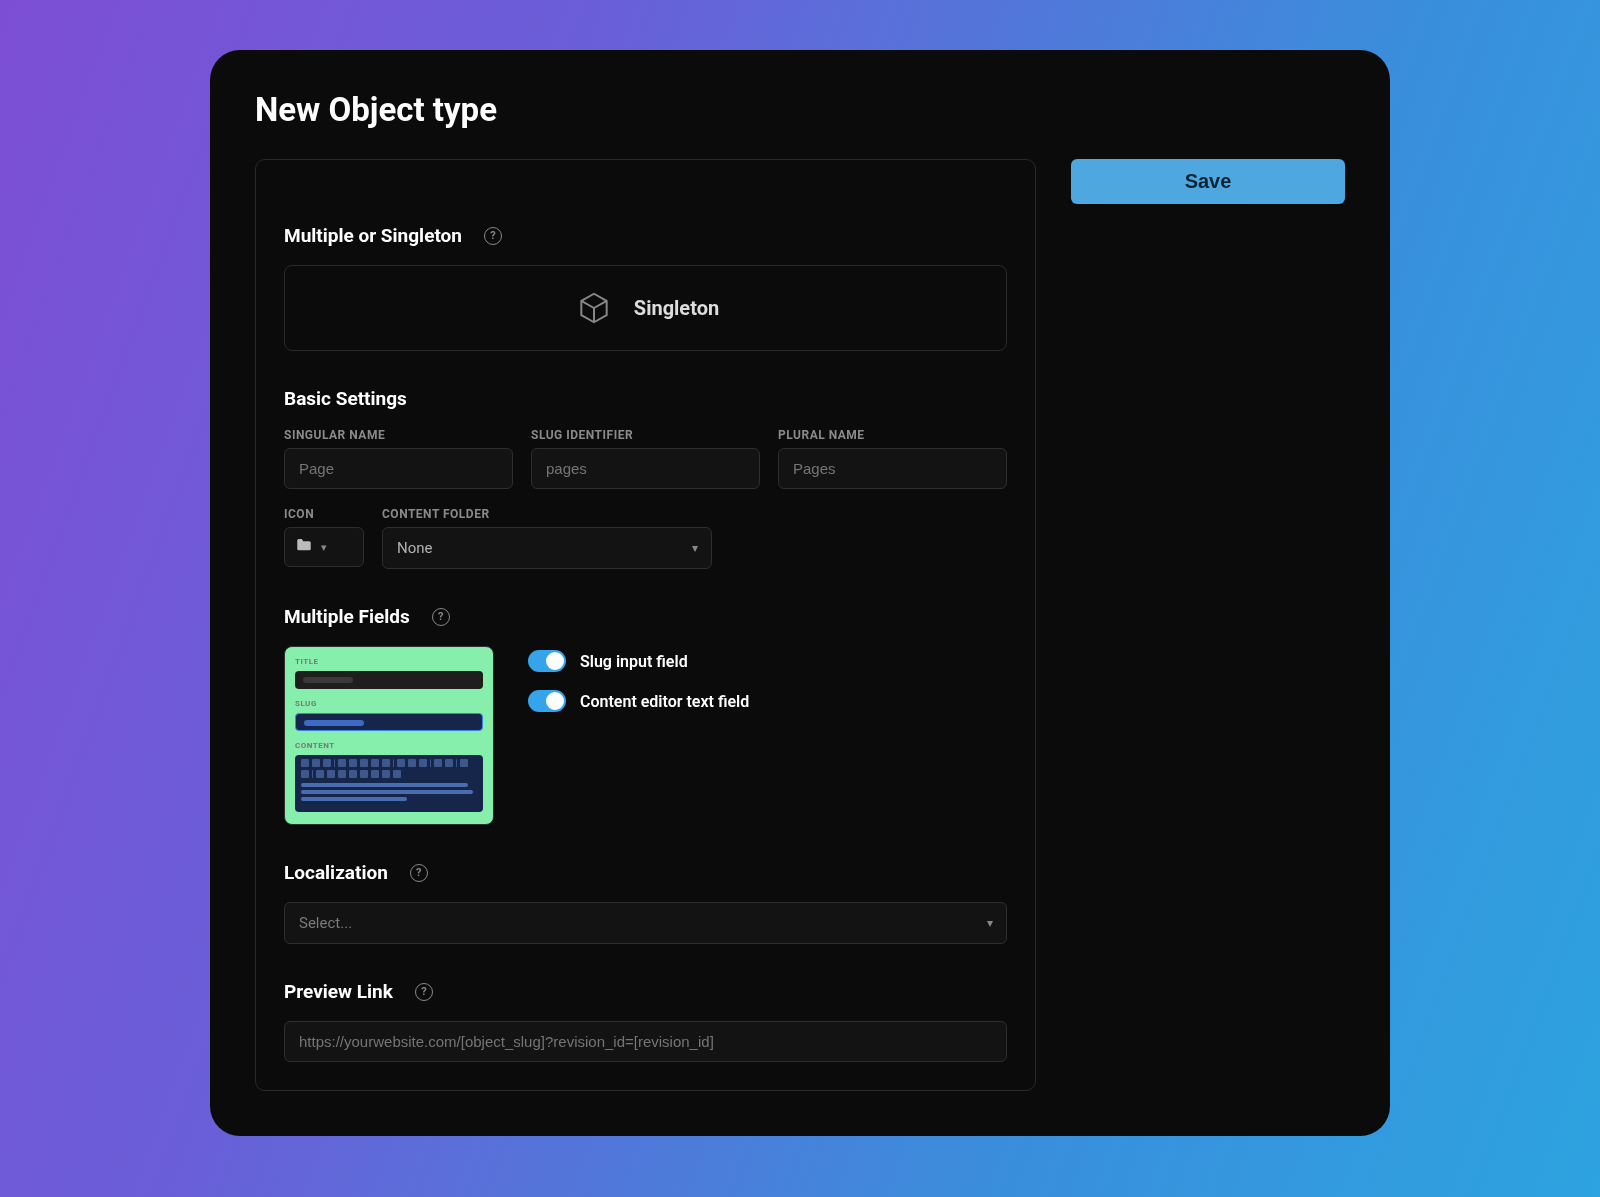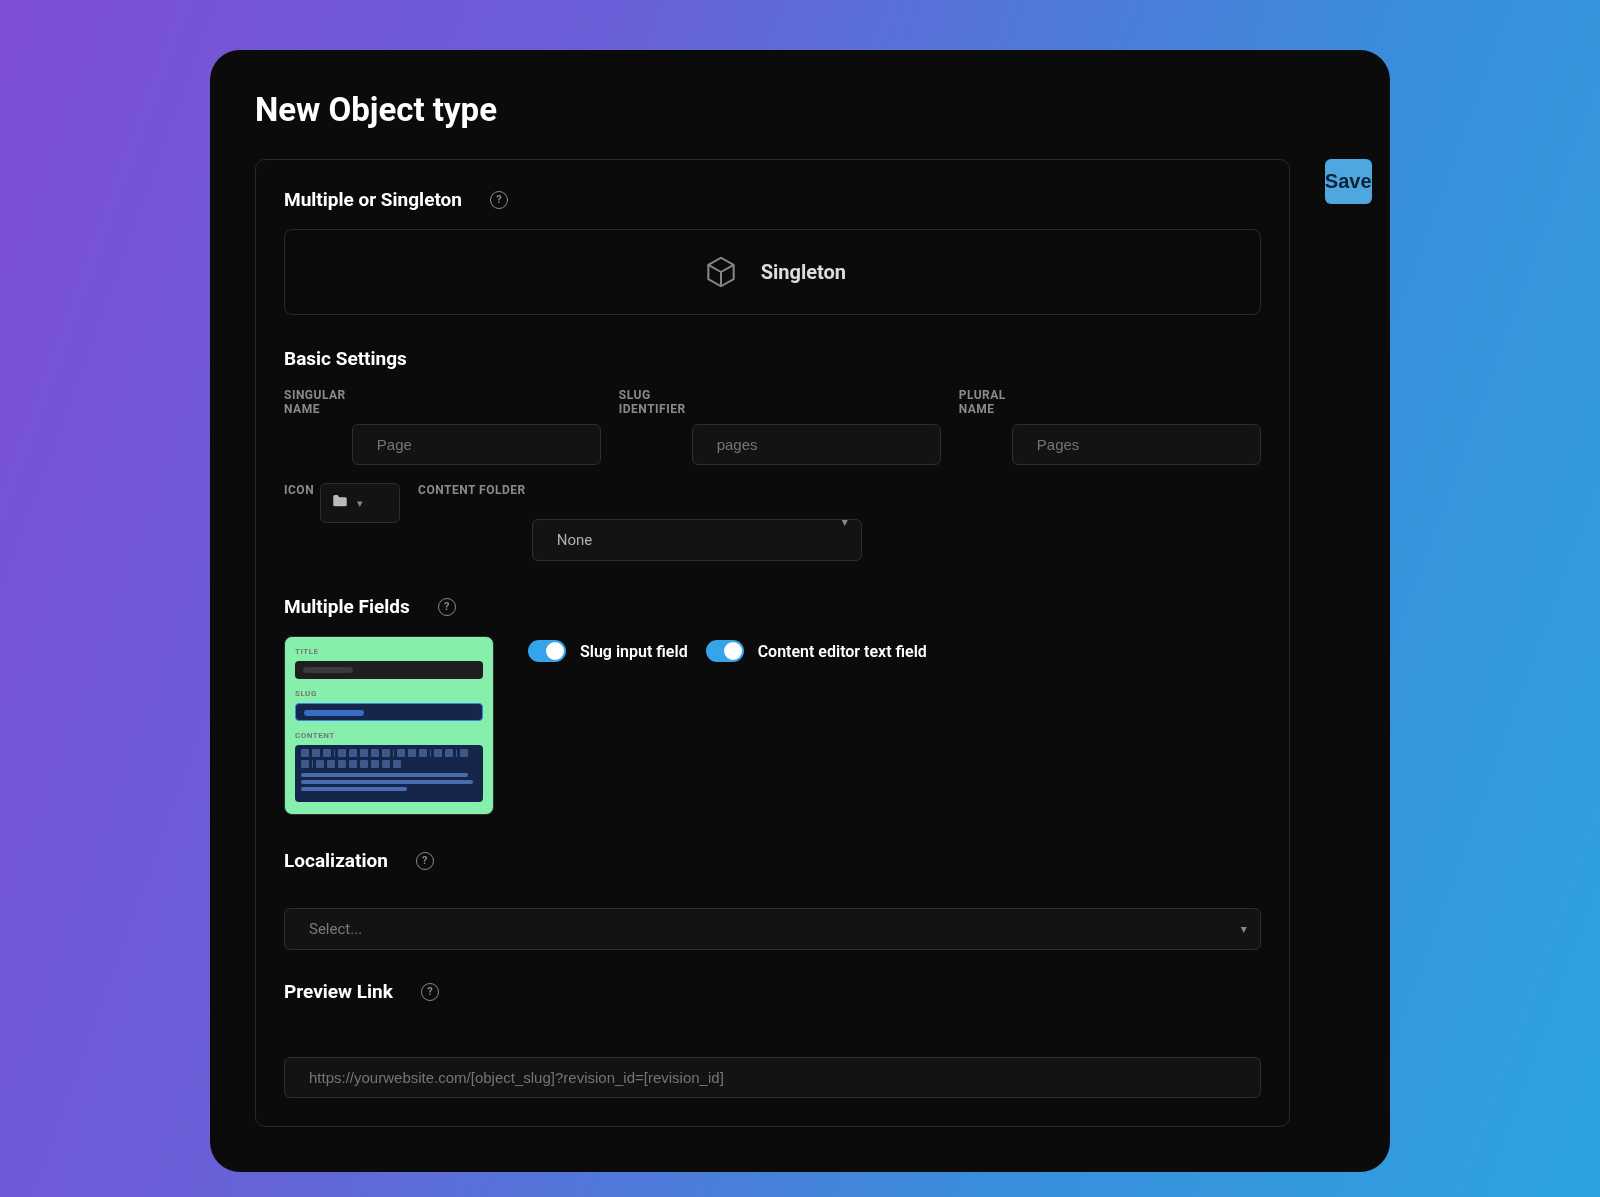--- a/index.html
+++ b/index.html
@@ -39,22 +39,23 @@
   border-radius: 6px;
   padding: 11px 0;
   cursor: pointer;
 }
 .section-title {
   font-size: 19px;
   font-weight: 700;
   color: #fff;
   display: flex;
   align-items: center;
-  gap: 28px;
+  gap: 22px;
   margin-bottom: 18px;
+  margin-top: 36px;
 }
 .help-icon {
   width: 18px; height: 18px;
   border: 1.5px solid #888;
   border-radius: 50%;
   display: inline-flex;
   align-items: center;
   justify-content: center;
   font-size: 11px;
   color: #888;
@@ -74,37 +75,36 @@
   color: #ddd;
   cursor: pointer;
 }
 .type-option.selected {
   border: 2px solid #3b82f6;
   background: #0d1a38;
   color: #5ea3f4;
 }
 .type-option .icon-box { width: 44px; height: 44px; display:flex; align-items:center; justify-content:center; }
 .field-row { display: flex; gap: 18px; margin-bottom: 18px; }
-.field-col { display: flex; flex-direction: row; gap: 6px; }
+.field-col { display: flex; flex-direction: column; gap: 6px; }
 .field-label {
   font-size: 12px;
   font-weight: 700;
   letter-spacing: 0.5px;
   color: #8a8a8a;
   text-transform: uppercase;
 }
 .text-input, .select-input {
   background: #131313;
   border: 1px solid #2e2e2e;
   border-radius: 6px;
-  padding: 11px 24px;
+  padding: 11px 14px;
   color: #b0b0b0;
   font-size: 15px;
   outline: none;
-  margin-top: 36px;
 }
 .icon-picker {
   background: #131313;
   border: 1px solid #2e2e2e;
   border-radius: 6px;
   height: 40px;
   display: flex;
   align-items: center;
   padding: 0 6px 0 10px;
   gap: 8px;
@@ -144,21 +144,21 @@
   position: relative;
 }
 .preview-input .bar { position:absolute; left:8px; top:6px; width:50px; height:6px; background:#3a3a3a; border-radius:3px; }
 .preview-input.slug { background:#15264a; border:1.5px solid #3b82f6; }
 .preview-input.slug .bar { background:#3b6bc4; width:60px; }
 .preview-editor { background:#15264a; border-radius:4px; padding:4px 6px 8px 6px; }
 .preview-toolbar { display:flex; gap:3px; flex-wrap:wrap; margin-bottom:5px; }
 .preview-toolbar span { width:8px; height:8px; background:#5a7ab8; border-radius:1px; opacity:0.6; }
 .preview-toolbar span.div { width:1px; background:#3a5590; opacity:1; }
 .preview-lines .l { height:4px; background:#4a6db0; border-radius:2px; margin-bottom:3px; }
-.toggles { display:flex; flex-direction:row; gap:18px; padding-top:4px; }
+.toggles { display:flex; flex-direction:column; gap:18px; padding-top:4px; }
 .toggle-row { display:flex; align-items:center; gap:14px; }
 .toggle {
   width: 38px; height: 22px;
   background: #35a4ea;
   border-radius: 11px;
   position: relative;
   cursor: pointer;
 }
 .toggle::after {
   content:"";

